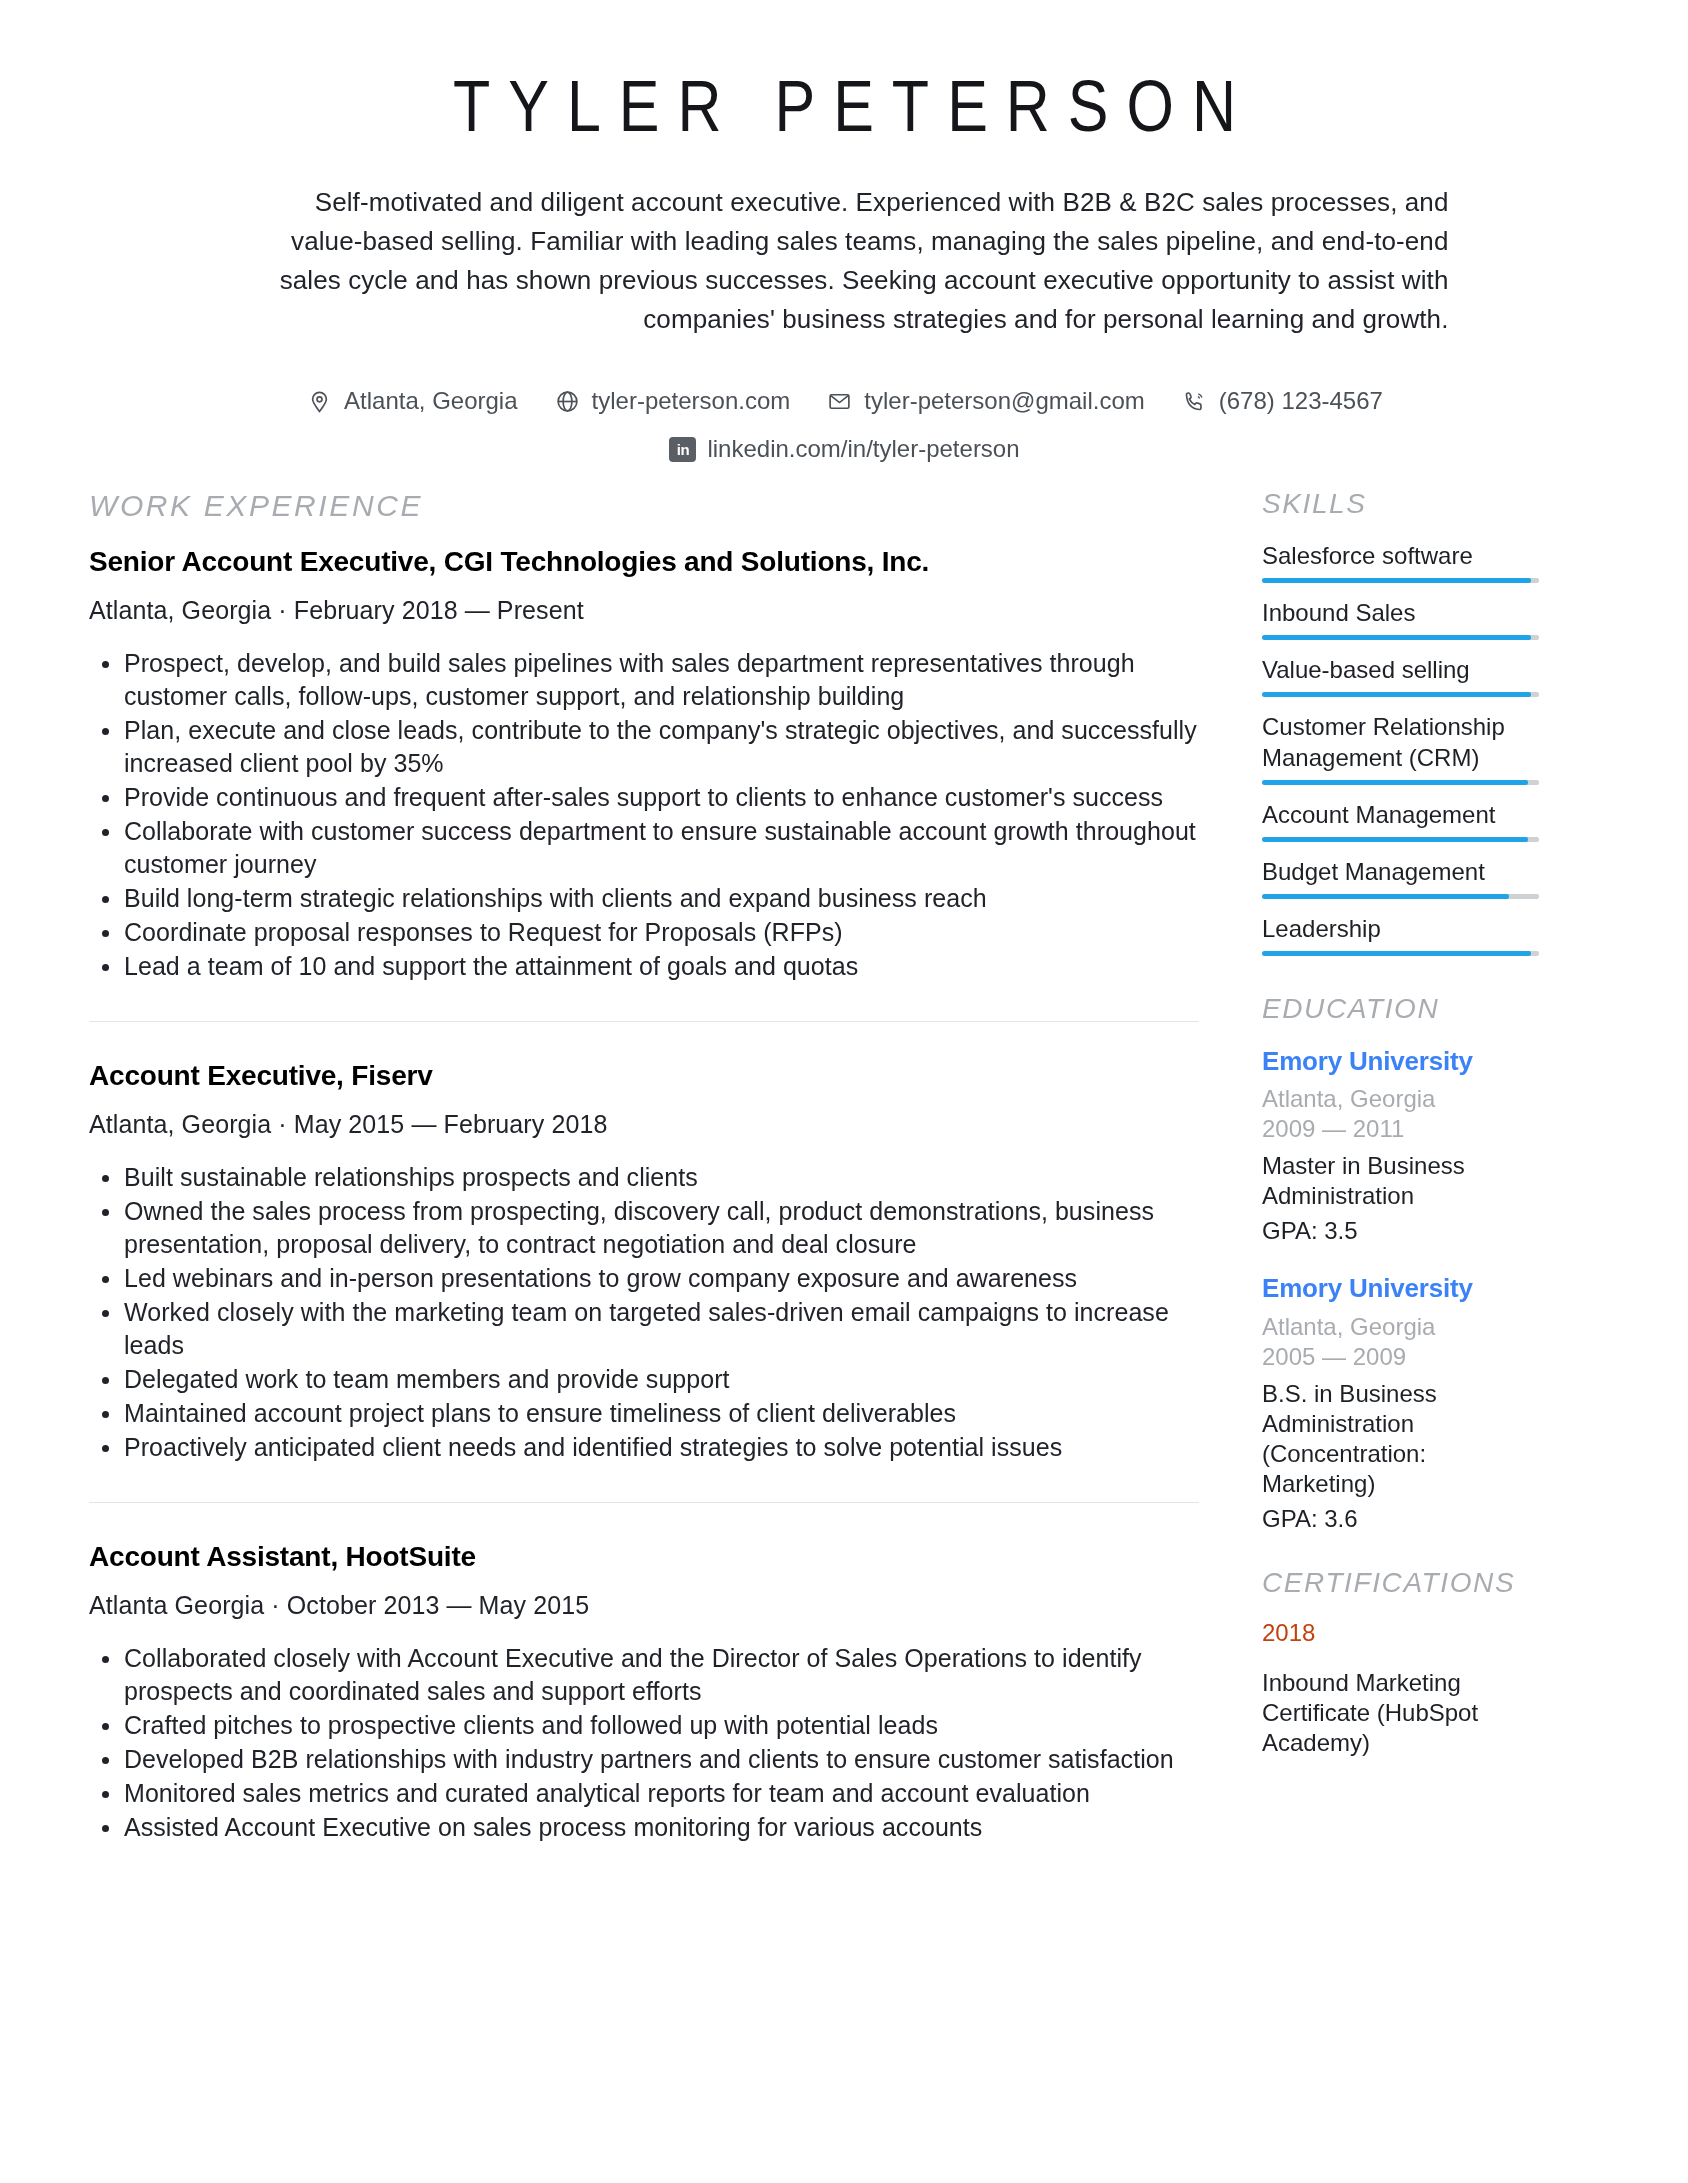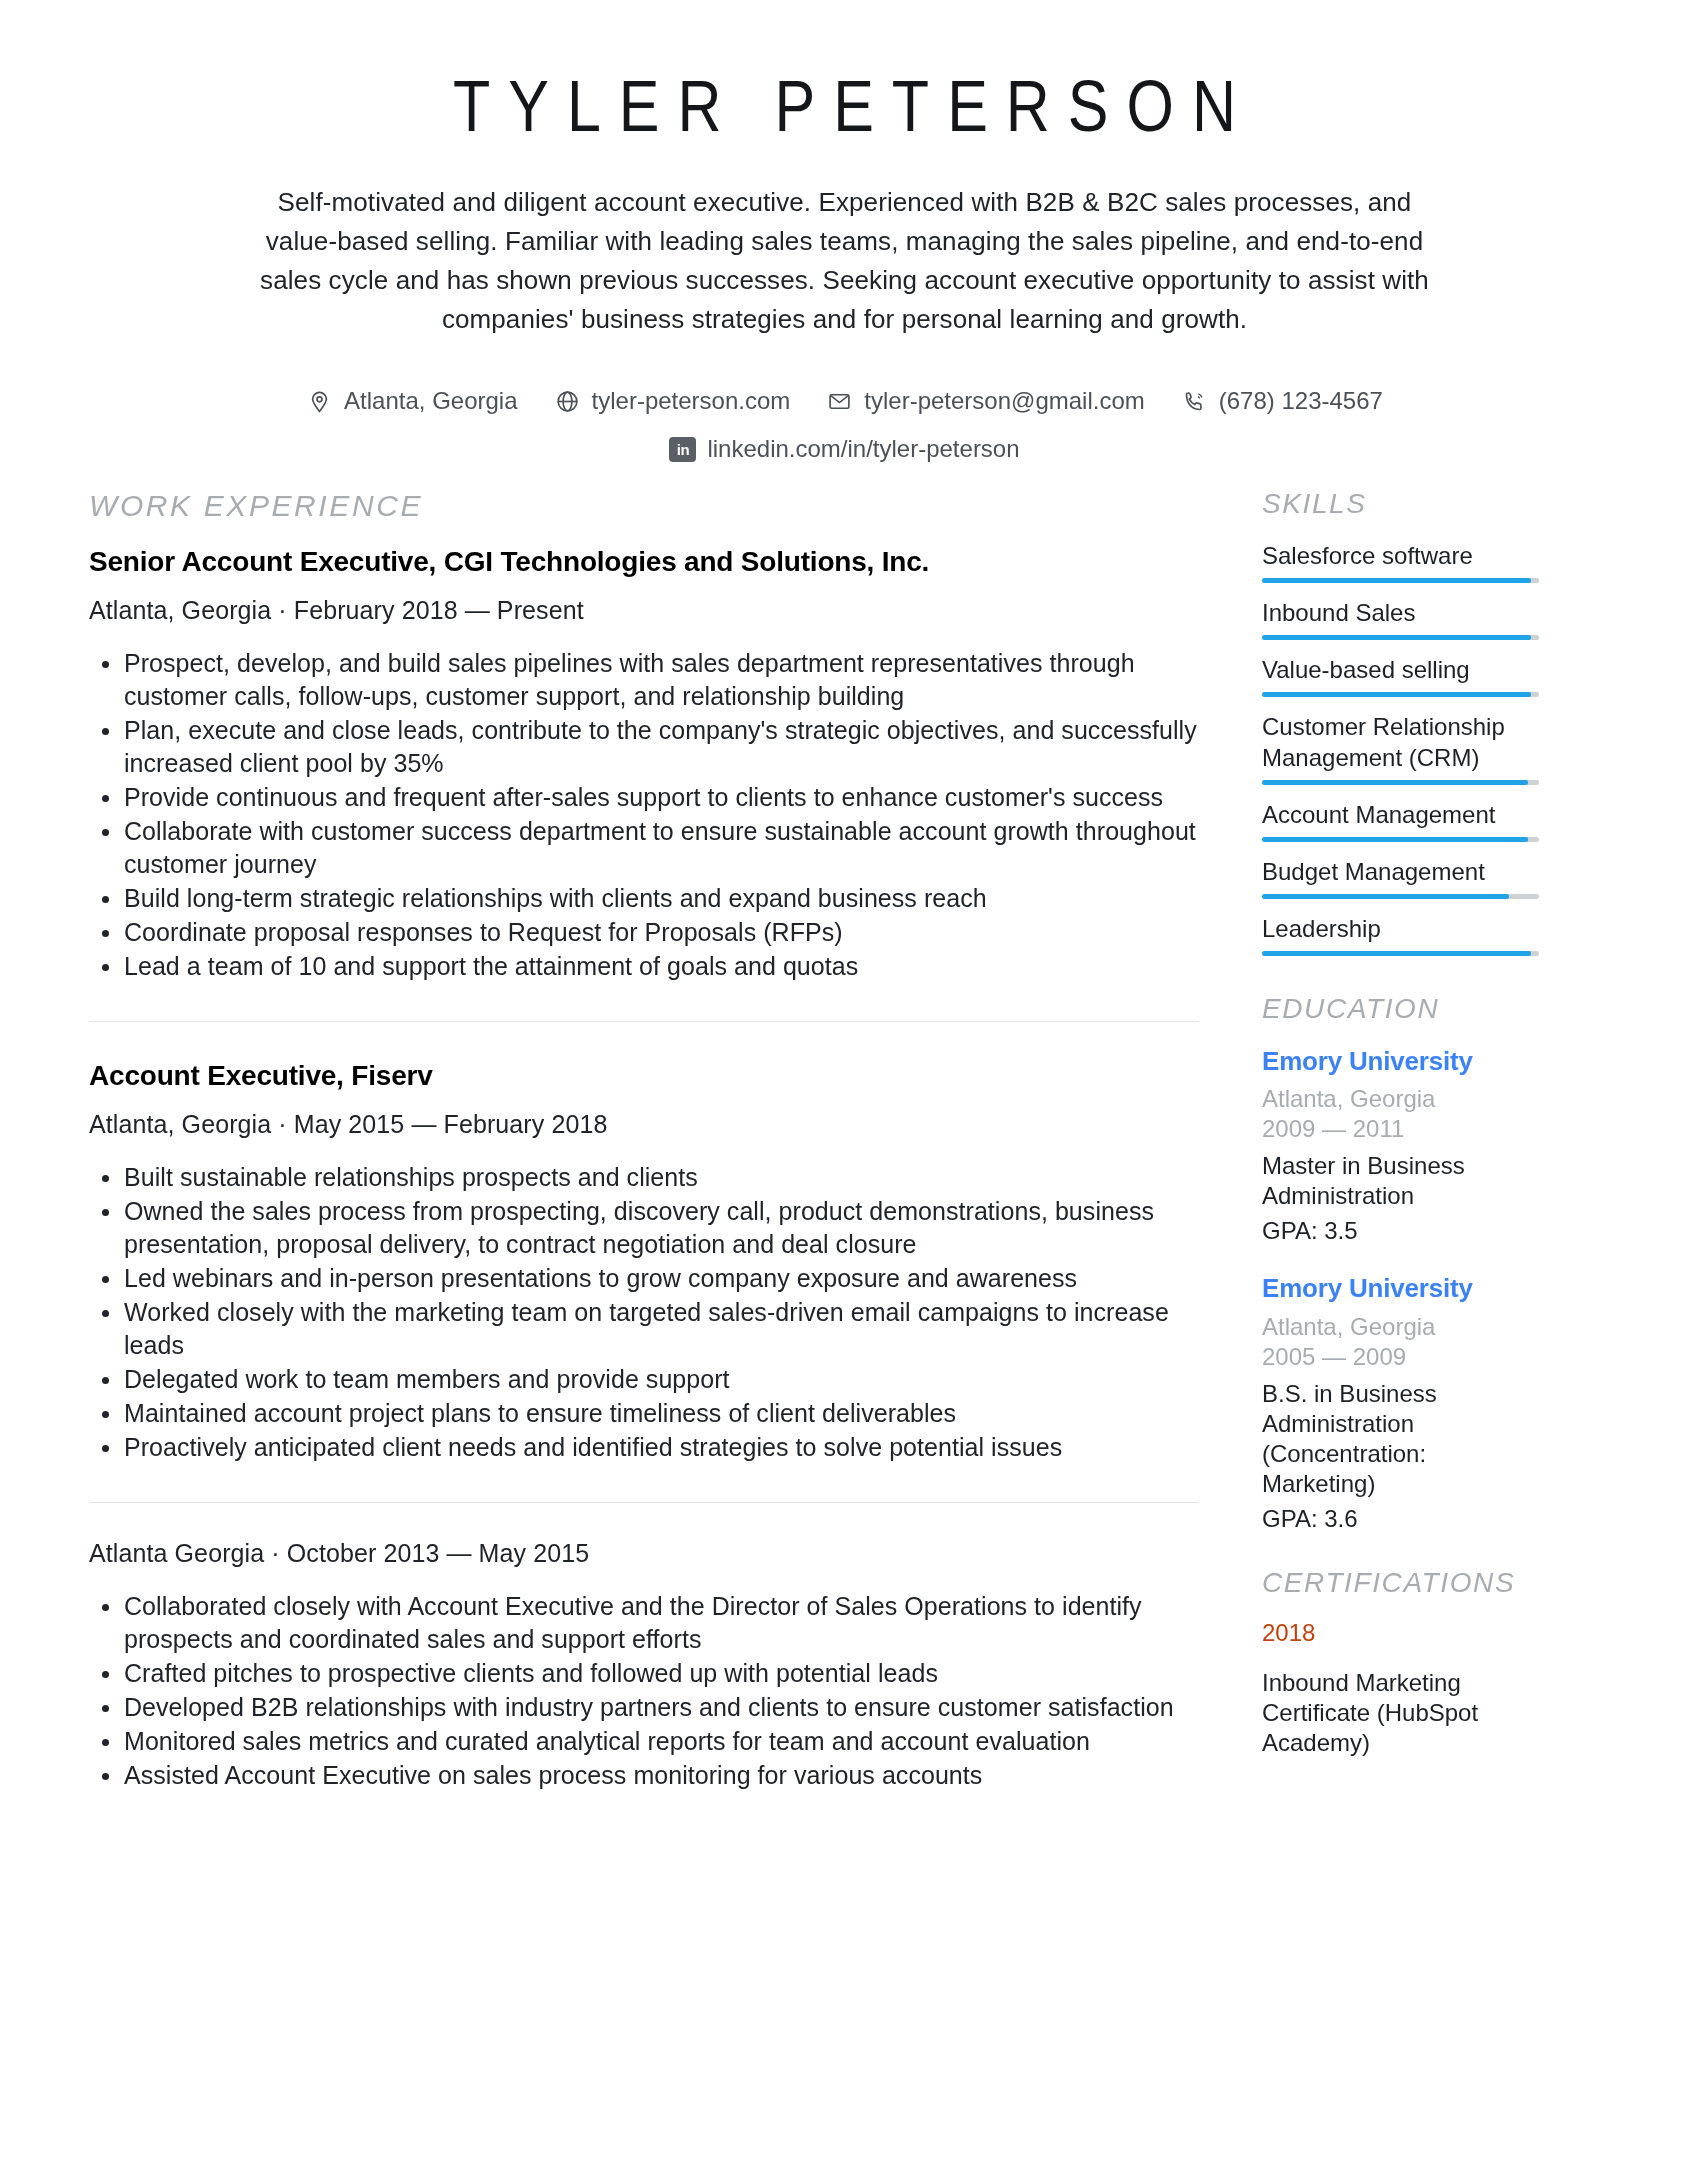--- a/index.html
+++ b/index.html
@@ -38,21 +38,21 @@
     transform: scaleY(1.18);
     transform-origin: center top;
   }
 
   .summary {
     margin: 51px auto 0 auto;
     max-width: 1208px;
     font-size: 26px;
     line-height: 39px;
     color: #20242a;
-    text-align: center;
+    text-align: right;
     letter-spacing: 0.1px;
   }
 
   .contact-row {
     margin-top: 48px;
     display: flex;
     justify-content: center;
     align-items: center;
     gap: 36px;
     flex-wrap: nowrap;
@@ -363,20 +363,21 @@
           <li>Worked closely with the marketing team on targeted sales-driven email campaigns to increase leads</li>
           <li>Delegated work to team members and provide support</li>
           <li>Maintained account project plans to ensure timeliness of client deliverables</li>
           <li>Proactively anticipated client needs and identified strategies to solve potential issues</li>
         </ul>
       </div>
 
       <hr class="job-divider">
 
       <div class="job">
+        <div class="job-title">Account Assistant, HootSuite</div>
         <div class="job-meta">Atlanta Georgia · October 2013 — May 2015</div>
         <ul class="bullets">
           <li>Collaborated closely with Account Executive and the Director of Sales Operations to identify prospects and coordinated sales and support efforts</li>
           <li>Crafted pitches to prospective clients and followed up with potential leads</li>
           <li>Developed B2B relationships with industry partners and clients to ensure customer satisfaction</li>
           <li>Monitored sales metrics and curated analytical reports for team and account evaluation</li>
           <li>Assisted Account Executive on sales process monitoring for various accounts</li>
         </ul>
       </div>
 

